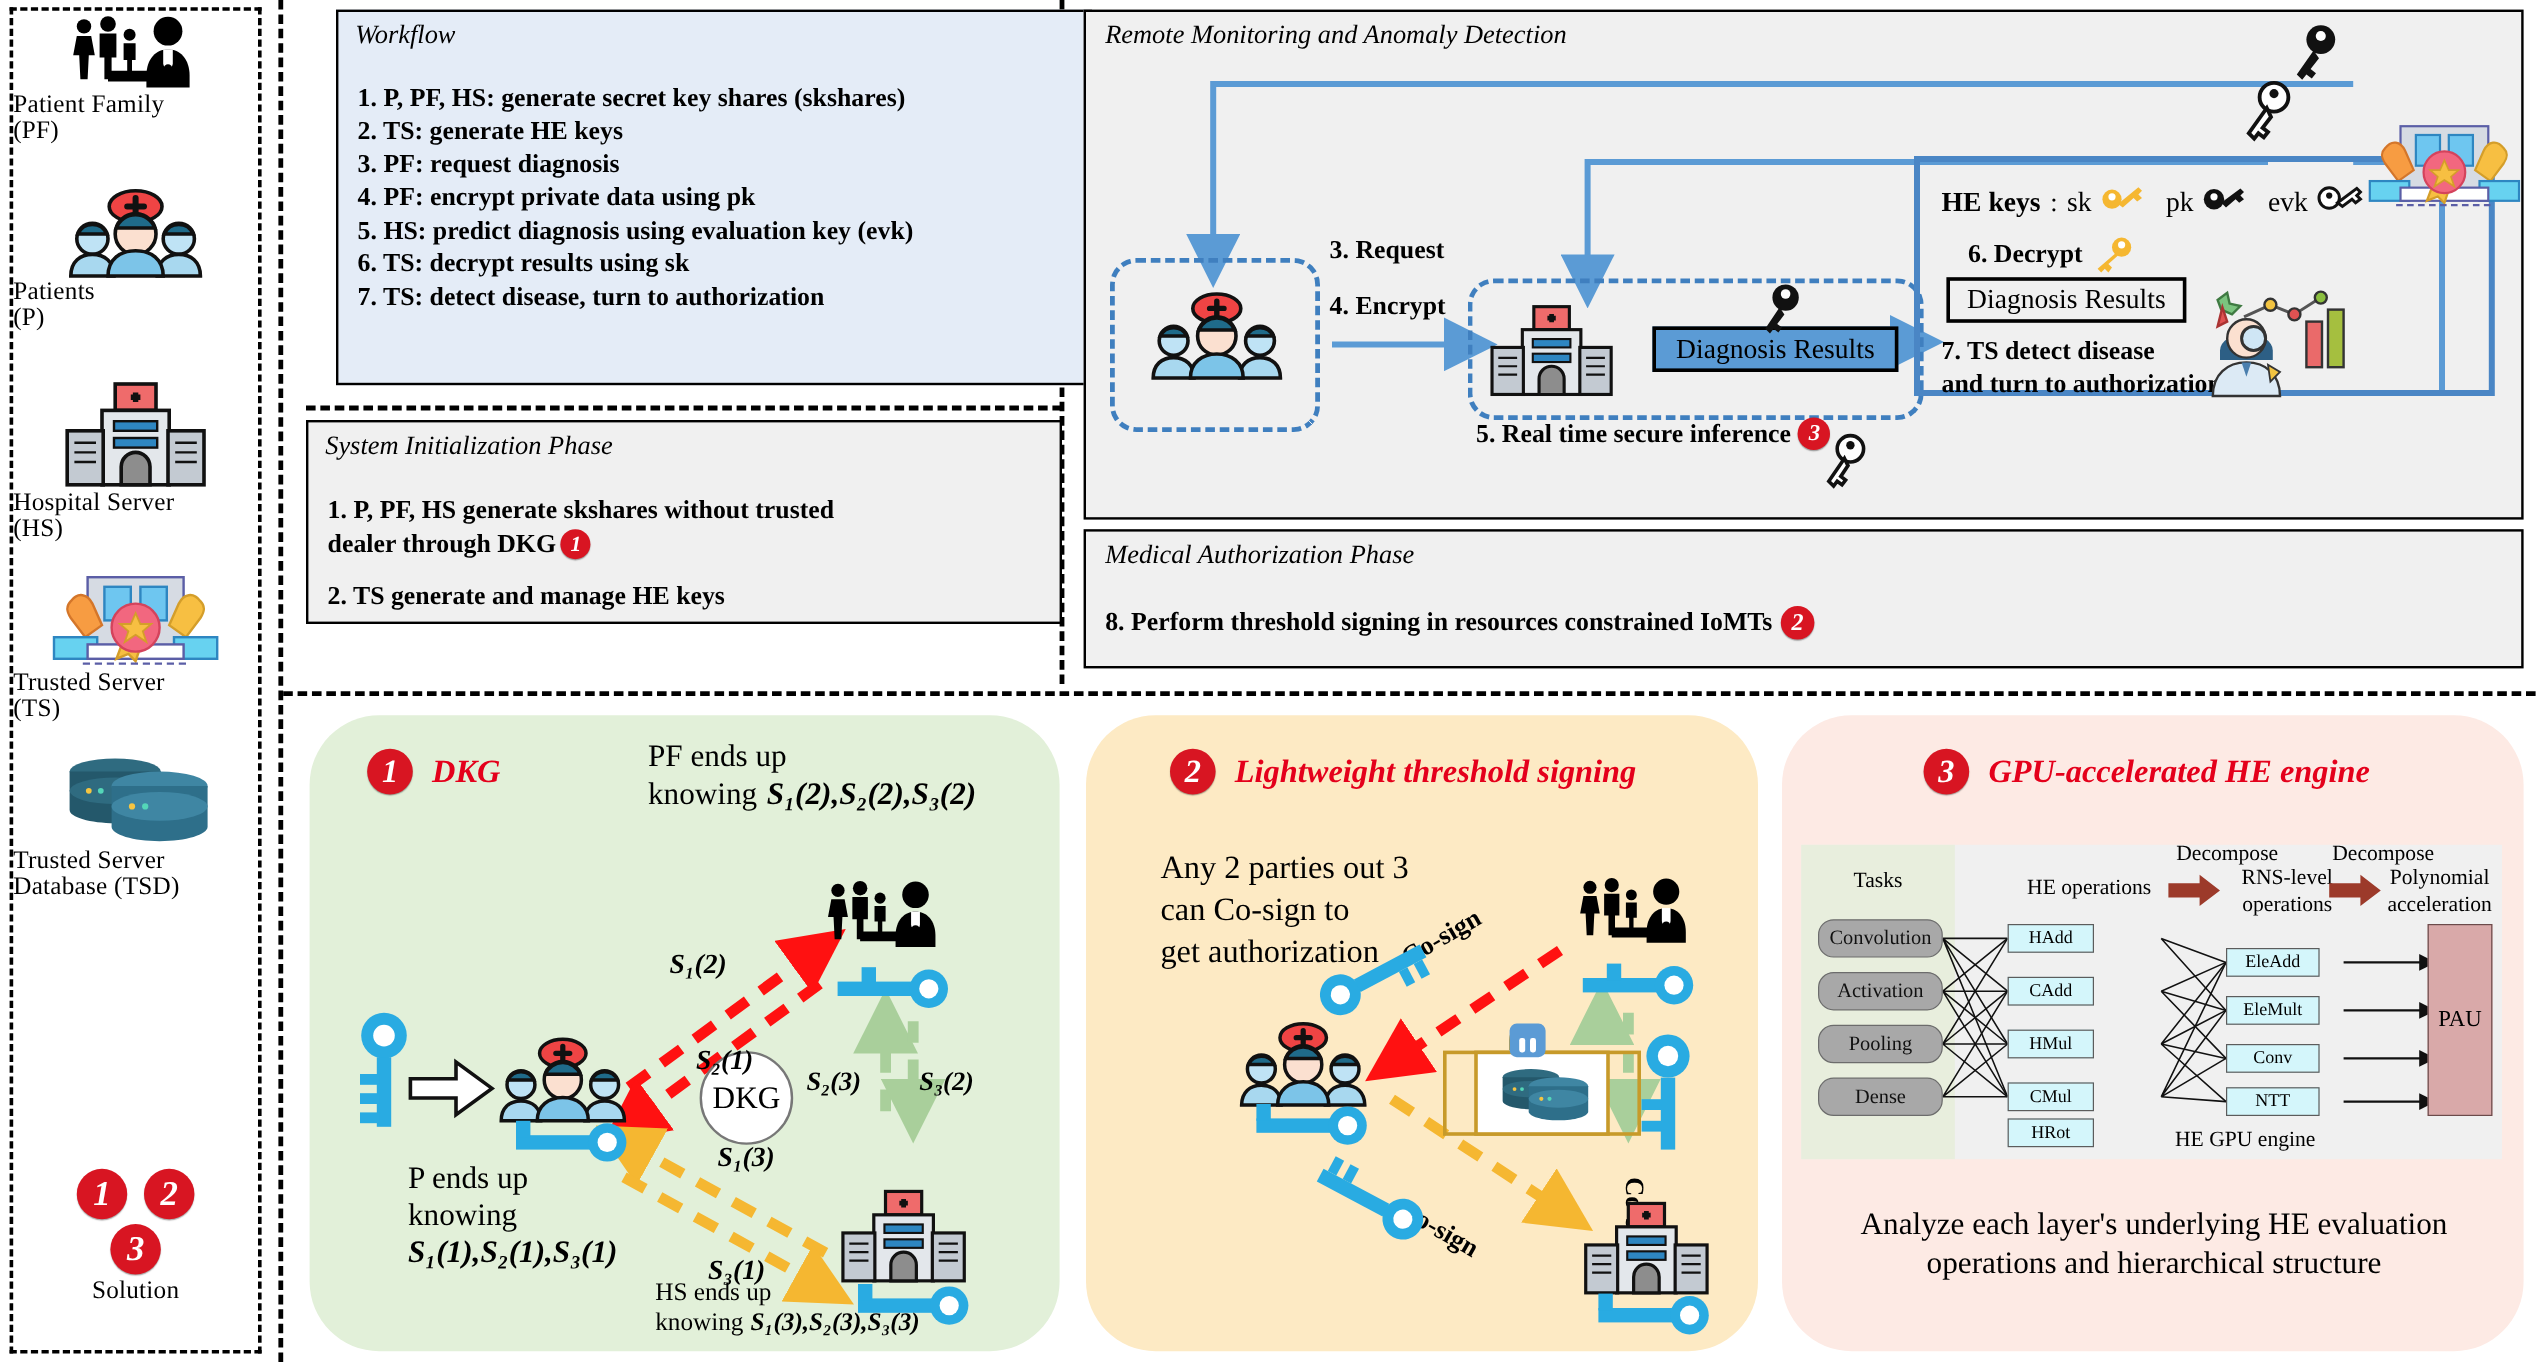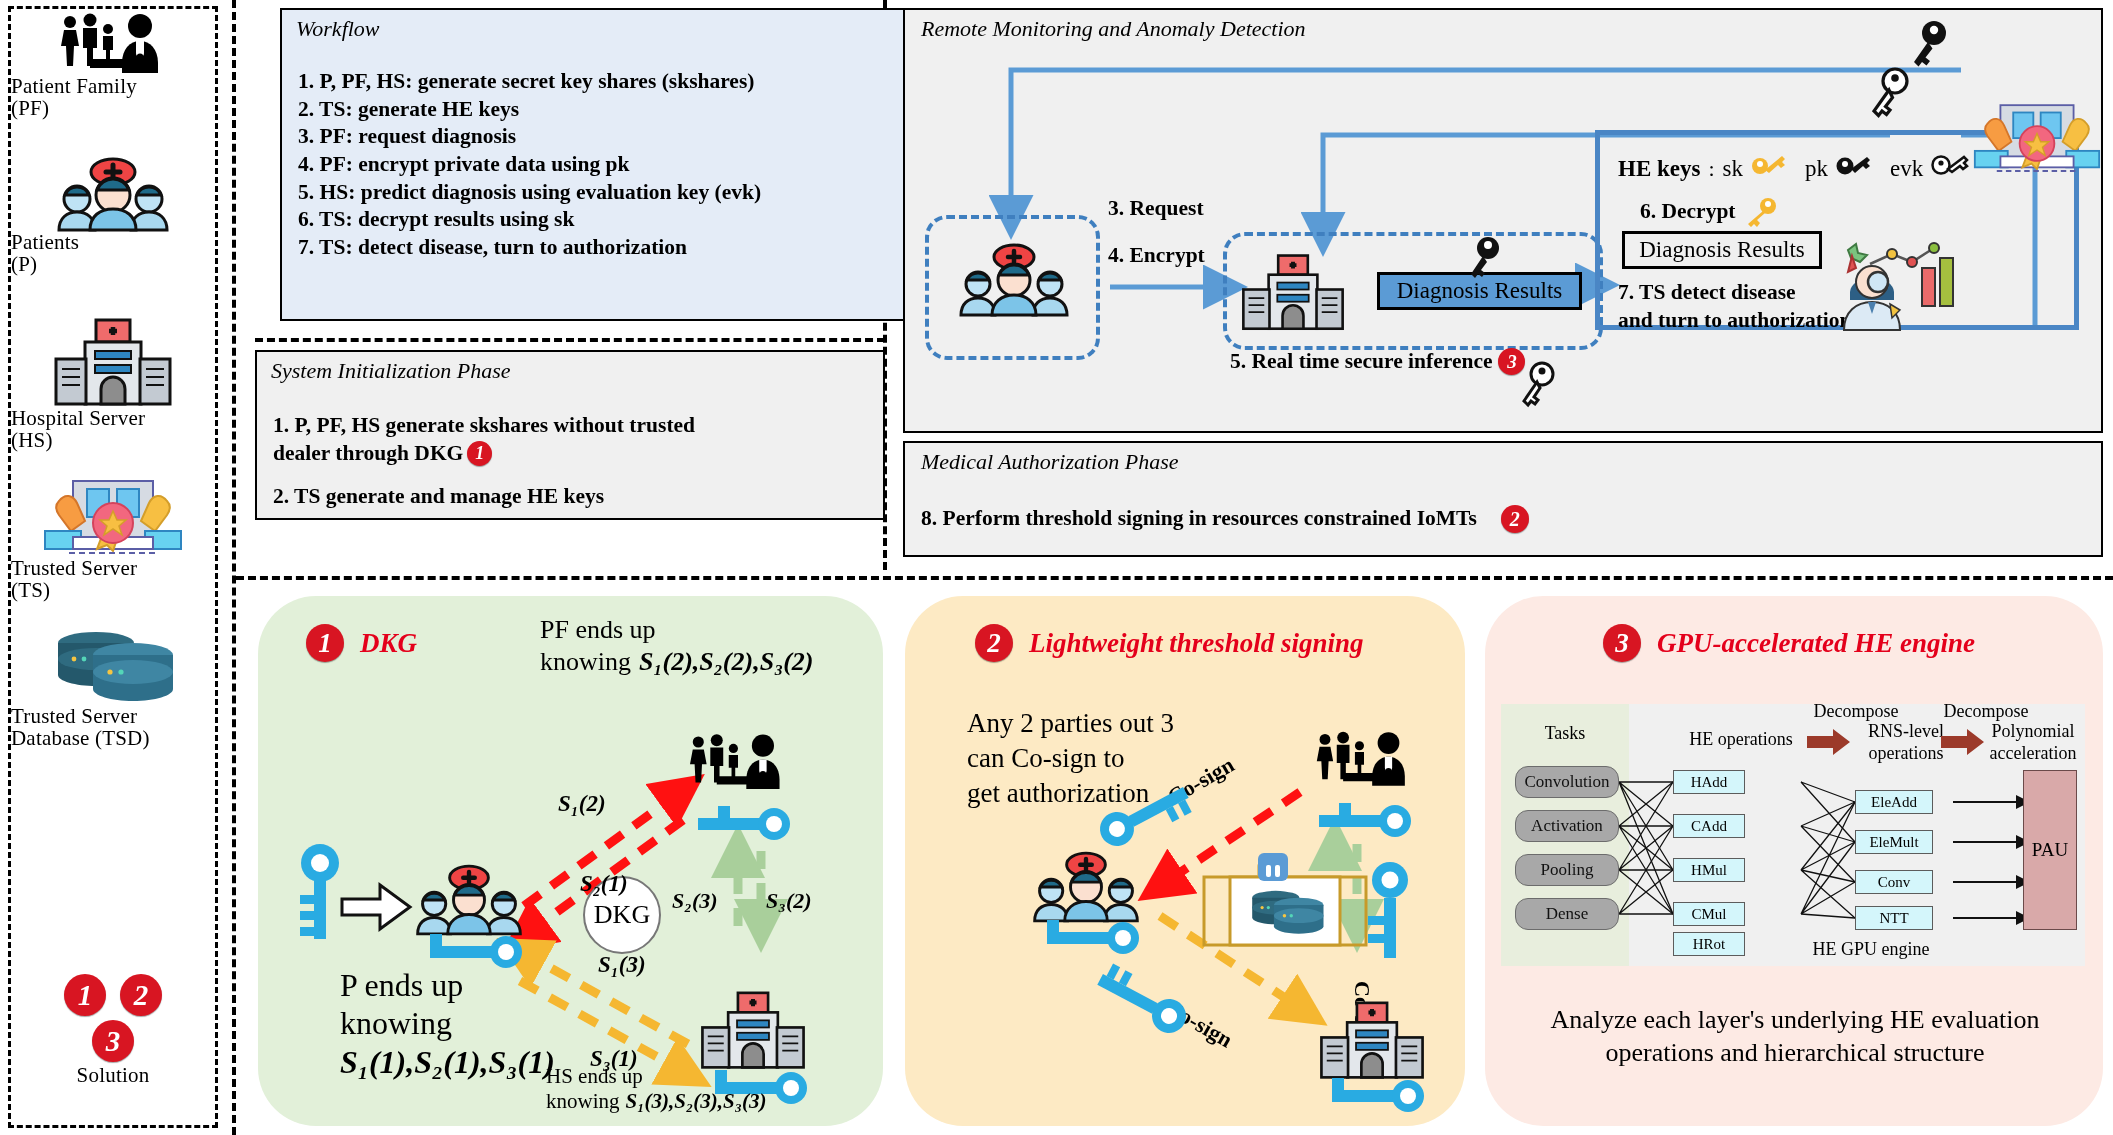--- a/index.html
+++ b/index.html
@@ -349,21 +349,21 @@
   </svg>
   <svg class="abs" style="left:960px;top:58px;" width="44" height="54" viewBox="0 0 44 54">
     <circle cx="30" cy="13" r="12" fill="#fff" stroke="#111" stroke-width="3.2"></circle>
       <circle cx="30" cy="10" r="3.8" fill="#111"></circle>
     <path d="M24 22 L9 43 l4.5 4.5 3.5-4.5 4.5 3.5 3.5-4.5-4.5-3.5 7-9z" fill="#fff" stroke="#111" stroke-width="3.2"></path>
   </svg>
 </div>
 
 <div class="abs panel" id="medauth" style="left:903px;top:441px;width:1200px;height:116px;">
   <div class="abs panel-title" style="left:16px;top:6px;">Medical Authorization Phase</div>
-  <div class="abs wf-line" style="left:16px;top:62px;display:flex;align-items:center;gap:24px;">
+  <div class="abs wf-line" style="left:16px;top:62px;display:flex;align-items:center;gap:7px;">
     <span>8. Perform threshold signing in  resources constrained IoMTs</span>
     <span class="badge" style="width:28px;height:28px;font-size:20px;">2</span>
   </div>
 </div>
 
 <div class="abs card" id="dkgcard" style="left:258px;top:596px;width:625px;height:530px;background:#e2f0d9;">
 
   <div class="abs" style="left:48px;top:28px;display:flex;align-items:center;gap:16px;">
     <span class="badge" style="width:38px;height:38px;font-size:27px;">1</span>
     <span class="card-title">DKG</span>
@@ -457,21 +457,21 @@
   <svg class="abs" style="left:32px;top:245px;" width="130" height="110" viewBox="0 0 130 110">
     <circle cx="30" cy="22" r="19" fill="#29abe2"></circle>
       <circle cx="30" cy="22" r="9" fill="#fff"></circle>
     <rect x="24" y="40" width="12" height="58" fill="#29abe2"></rect>
     <rect x="10" y="54" width="16" height="9" fill="#29abe2"></rect>
     <rect x="10" y="70" width="16" height="9" fill="#29abe2"></rect>
     <rect x="10" y="86" width="16" height="9" fill="#29abe2"></rect>
     <path d="M52 58 h38 v-14 l30 22 -30 22 v-14 h-38z" fill="#fff" stroke="#111" stroke-width="3"></path>
   </svg>
 
-  <div class="abs" style="left:82px;top:370px;font-size:32px;line-height:1.2;">
+  <div class="abs" style="left:82px;top:370px;font-size:26px;line-height:1.2;">
     <div>P ends up</div>
     <div>knowing</div>
     <div style="font-weight:bold;font-style:italic;">S₁(1),S₂(1),S₃(1)</div>
   </div>
 
   <svg class="abs" style="left:440px;top:395px;" width="110" height="80" viewBox="0 0 124 88">
     <rect x="45" y="1" width="34" height="22" fill="#ef6b6b" stroke="#111" stroke-width="3"></rect>
     <path d="M58 12h8M62 8v8" stroke="#111" stroke-width="4.5"></path>
     <rect x="34" y="23" width="56" height="62" fill="#e3e7eb" stroke="#111" stroke-width="3"></rect>
     <rect x="5" y="40" width="30" height="45" fill="#c3cad2" stroke="#111" stroke-width="3"></rect>

